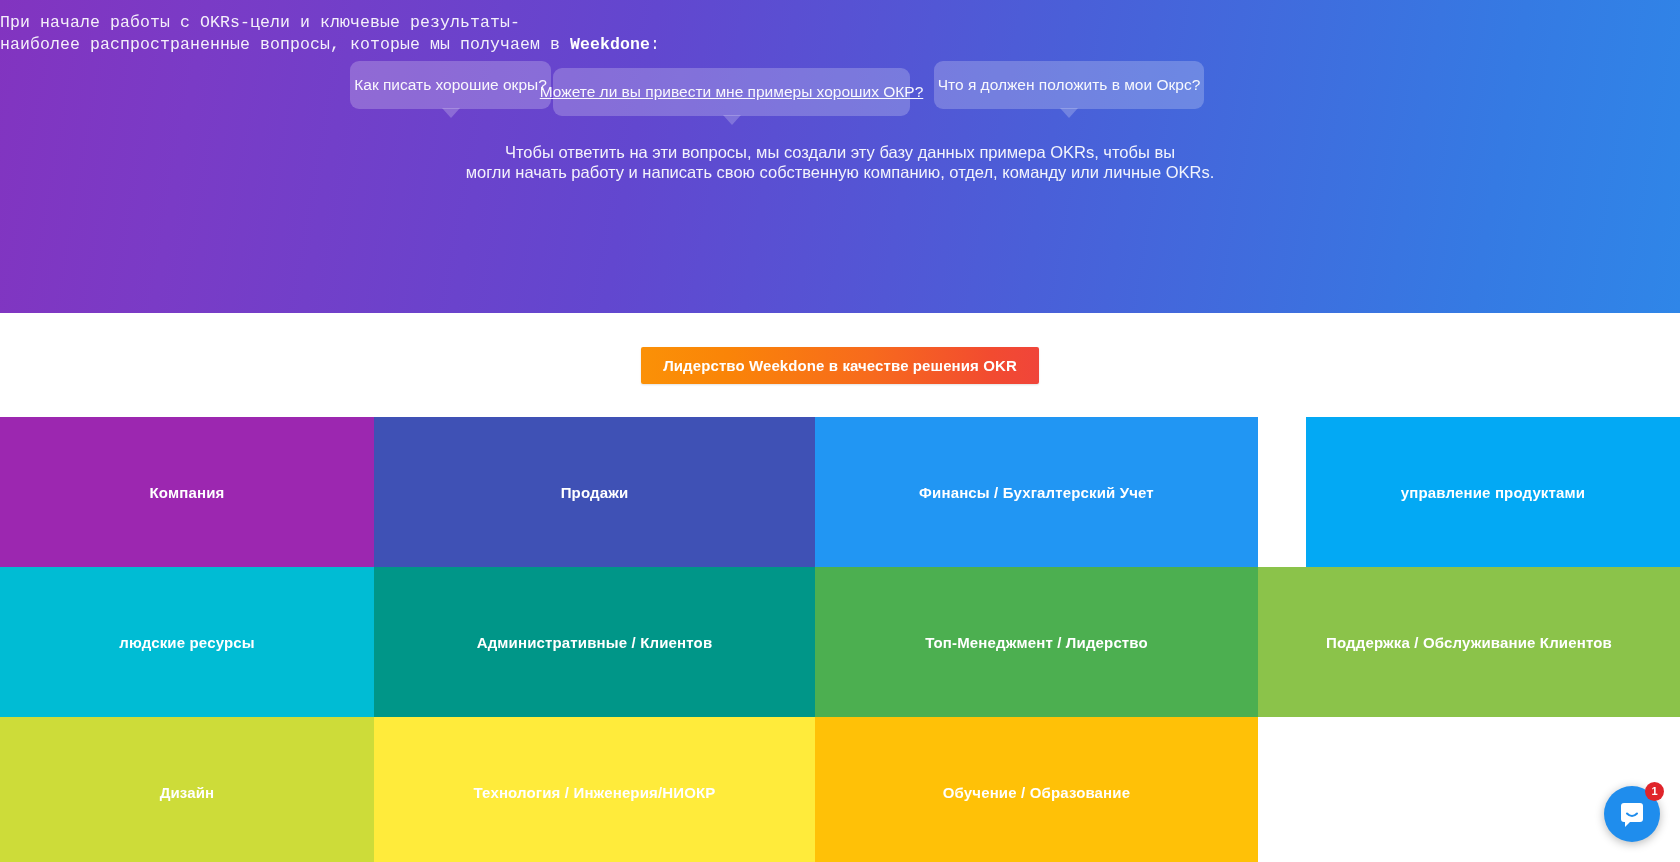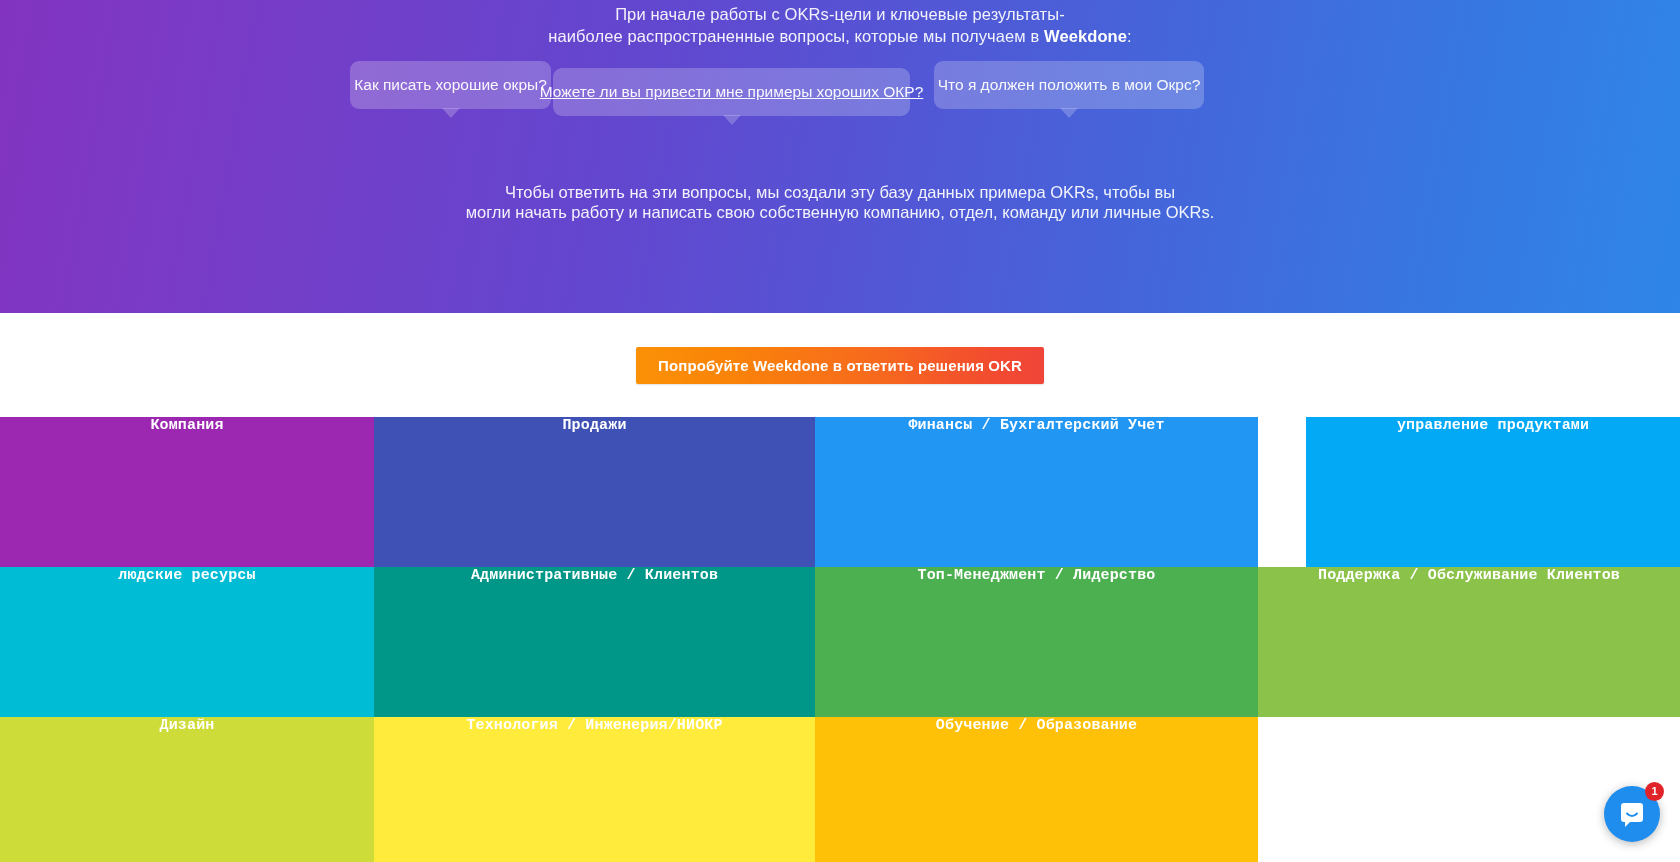--- a/index.html
+++ b/index.html
@@ -23,26 +23,26 @@
     height: 313px;
     background: linear-gradient(100deg, #8234c0 0%, #7a3bc6 12%, #6247cf 38%, #4a5fd8 62%, #357ae3 88%, #2f86e8 100%);
     overflow: hidden;
   }
 
   .hero-intro {
     position: absolute;
     top: 0;
     left: 0;
     width: 1680px;
-    text-align: center;
     color: rgba(255,255,255,0.92);
     font-size: 16.5px;
     line-height: 21.5px;
     letter-spacing: 0.1px;
-    padding-top: 4px;
+    padding-top: 12px;
+    font-family: Liberation Mono, monospace;
   }
   .hero-intro .line {
     display: block;
   }
   .hero-intro b {
     font-weight: bold;
     color: #ffffff;
   }
 
   
@@ -102,21 +102,20 @@
 
   .hero-sub {
     position: absolute;
     top: 142px;
     left: 0;
     width: 1680px;
     text-align: center;
     color: rgba(255,255,255,0.93);
     font-size: 16.5px;
     line-height: 20px;
-    margin-top: 40px;
   }
   .hero-sub .line { display: block; }
 
   
   .cta-band {
     width: 1680px;
     height: 104px;
     background: #ffffff;
     display: flex;
     align-items: center;
@@ -141,31 +140,30 @@
 
   
   .tile-grid {
     width: 1680px;
     display: grid;
     grid-template-columns: 374px 441px 443px 422px;
     grid-auto-rows: 150px;
   }
   .tile {
     display: flex;
-    align-items: flex-start;
+    align-items: center;
     justify-content: center;
     color: #ffffff;
     font-size: 15px;
     font-weight: bold;
     letter-spacing: 0.15px;
     text-align: center;
     cursor: pointer;
     overflow: hidden;
     white-space: nowrap;
-    font-family: Liberation Mono, monospace;
   }
   .tile-label {
     pointer-events: none;
   }
 
   
   .intercom {
     position: fixed;
     right: 20px;
     bottom: 20px;
@@ -225,21 +223,21 @@
   </div>
 
   <div class="hero-sub">
     <span class="line">Чтобы ответить на эти вопросы, мы создали эту базу данных примера OKRs, чтобы вы</span>
     <span class="line">могли начать работу и написать свою собственную компанию, отдел, команду или личные OKRs.</span>
   </div>
 
 </section>
 
 <section class="cta-band">
-  <button class="cta-button">Попробуйте Weekdone в ответить решения OKR</button>
+  <button class="cta-button">Лидерство Weekdone в качестве решения OKR</button>
 </section>
 
 <section class="tile-grid" id="tile-grid">
     <div class="tile" style="background: rgb(156, 39, 176);">
       <span class="tile-label">Компания</span>
     </div>
     <div class="tile" style="background: rgb(63, 81, 181);">
       <span class="tile-label">Продажи</span>
     </div>
     <div class="tile" style="background: rgb(33, 150, 243);">

